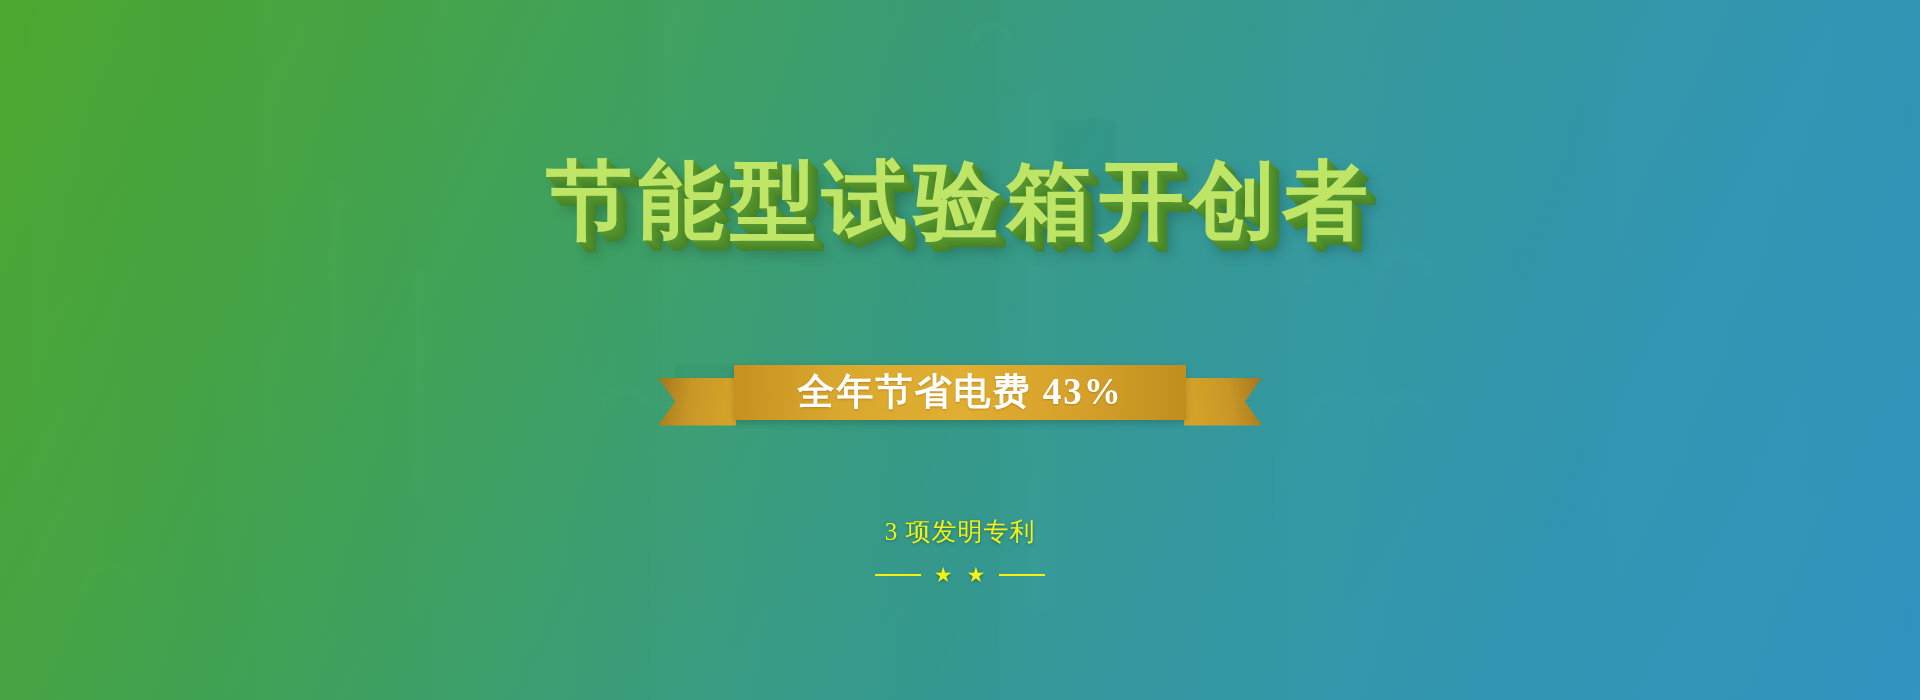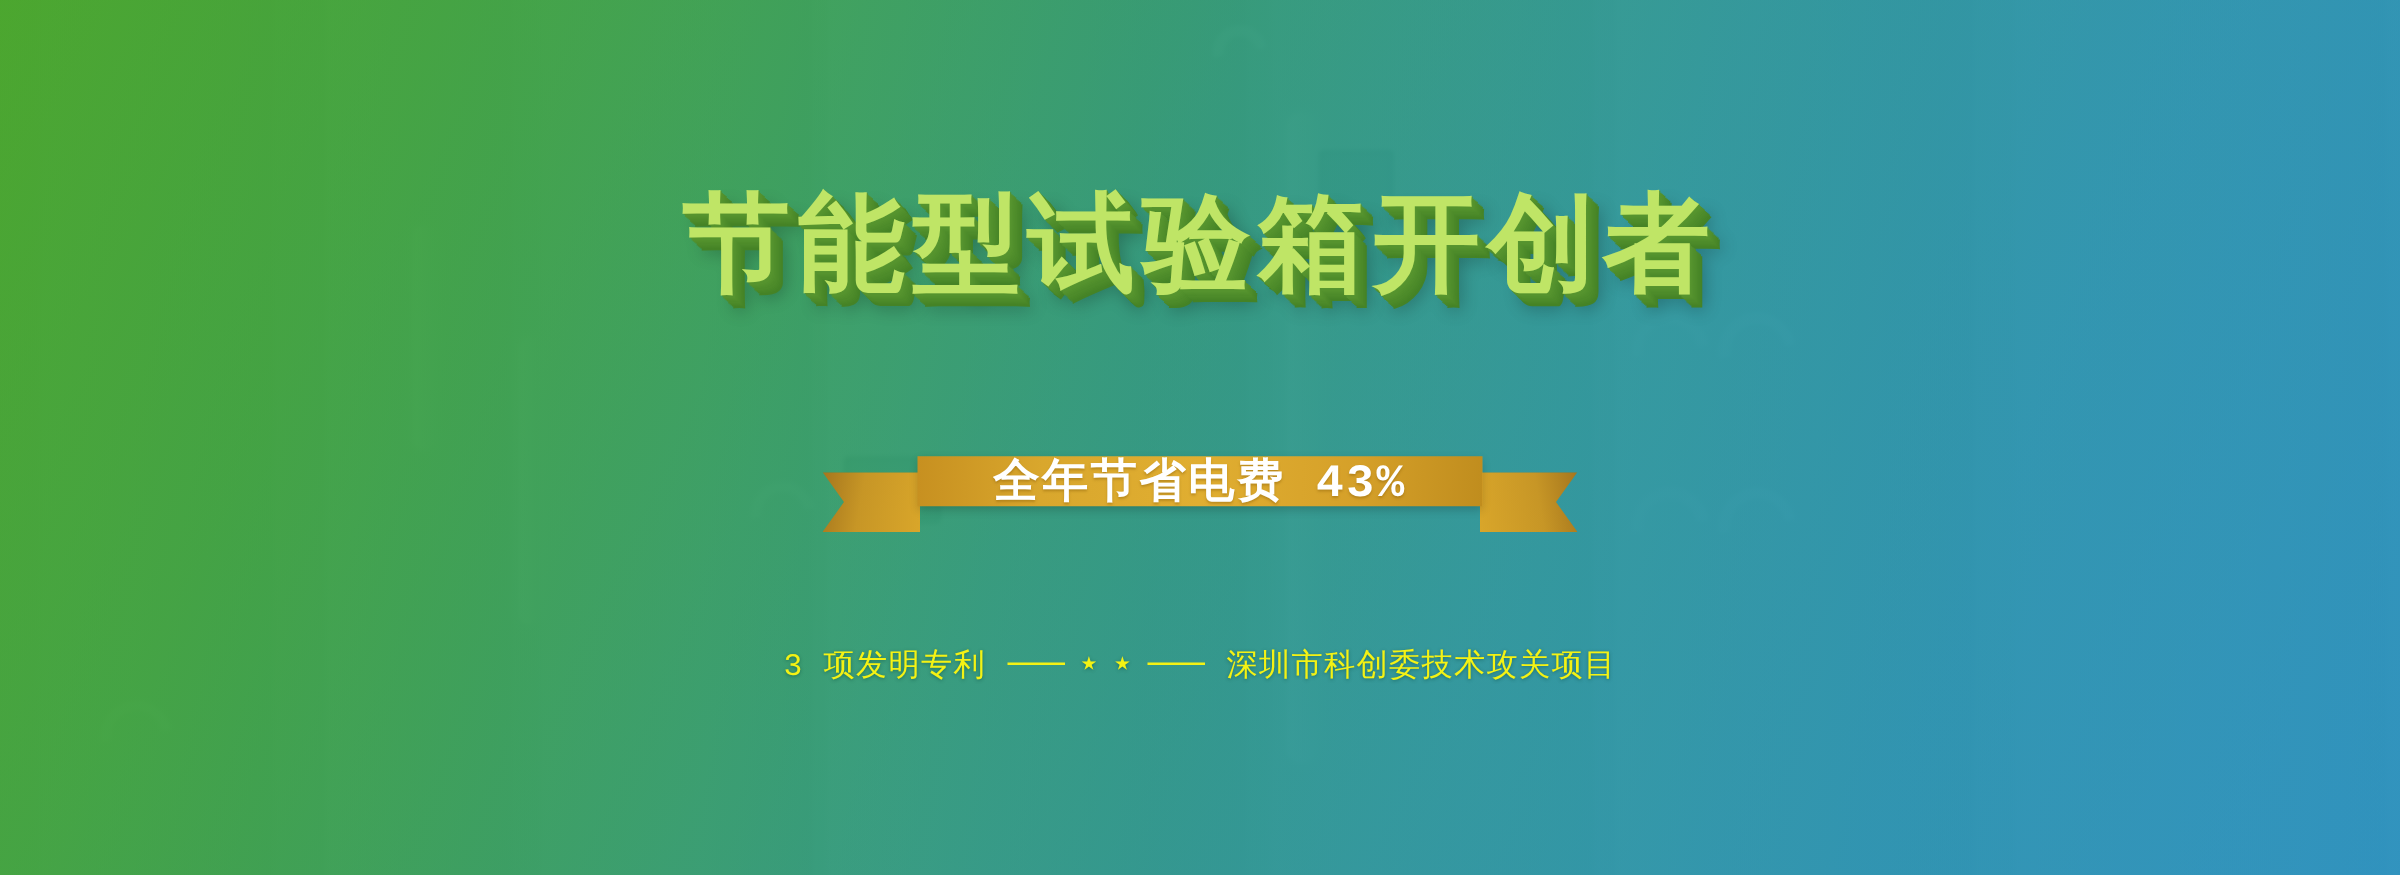--- a/index.html
+++ b/index.html
@@ -7,21 +7,21 @@
     padding: 0;
     background: #222;
   }
   * { box-sizing: border-box; }
 
   .banner {
     position: relative;
     width: 1920px;
     height: 700px;
     overflow: hidden;
-    font-family: Liberation Mono, monospace;
+    font-family: Liberation Serif, serif;
     background: #3a9b4a;
   }
 
   
   .bg-photo {
     position: absolute;
     inset: -40px;
     filter: blur(1.5px);
     opacity: 1;
   }
@@ -149,40 +149,41 @@
   .ribbon-tail.right {
     right: -12px;
     background: linear-gradient(260deg, #a5761d 0%, #c79626 40%, #d9a62a 100%);
     clip-path: polygon(0 0, 100% 0, 78% 50%, 100% 100%, 0 100%);
   }
   .ribbon-body {
     position: absolute;
     left: 64px;
     right: 64px;
     top: 0;
-    height: 40px;
+    height: 55px;
     background: linear-gradient(92deg, #c79020 0%, #d9a72d 22%, #e0ae31 50%, #d5a029 78%, #c08d1e 100%);
     display: flex;
     align-items: center;
     justify-content: center;
     box-shadow: 0 3px 7px rgba(0,0,0,.18);
   }
   .ribbon-text {
     color: #ffffff;
     font-size: 37px;
     font-weight: bold;
     letter-spacing: 2px;
     white-space: nowrap;
     text-shadow: 0 1px 2px rgba(120,80,0,.35);
   }
 
   
   .sub-block {
     margin-top: 88px;
     display: flex;
+    flex-direction: column;
     align-items: center;
     gap: 17px;
   }
   .sub-line {
     color: #f4f214;
     font-size: 25px;
     letter-spacing: 1px;
     white-space: nowrap;
     text-shadow: 0 1px 3px rgba(0,60,50,.45);
     display: flex;
@@ -254,19 +255,16 @@
         <span>3 项发明专利</span>
       </div>
 
       <div class="sub-line cert">
         <span class="dash"></span>
         <span class="star">★</span>
         <span class="star">★</span>
         <span class="dash"></span>
       </div>
 
-      <div class="sub-line">
-        <span>深圳市科创委技术攻关项目</span>
-      </div>
 
     </div>
   </div>
 </div>
 
 </body></html>

